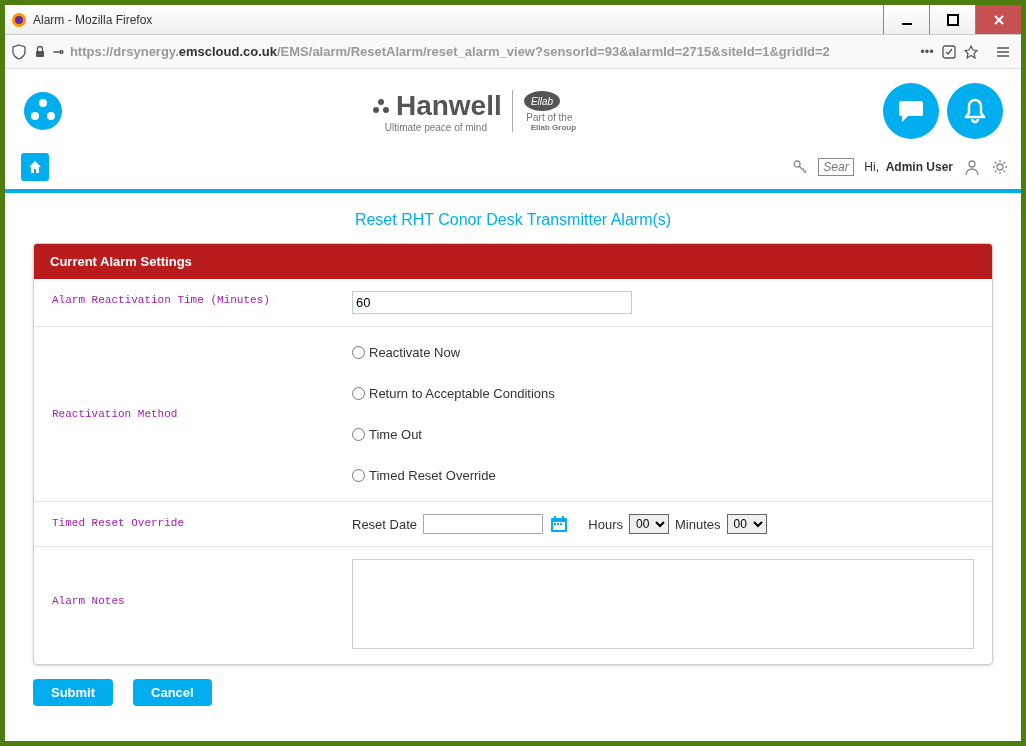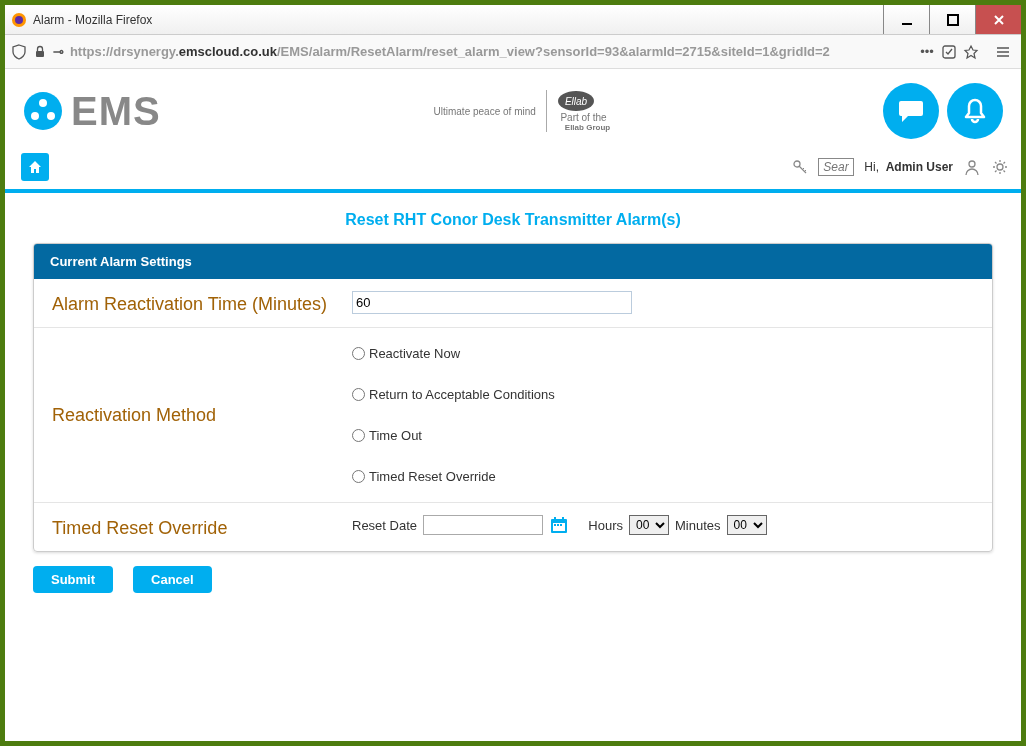--- a/index.html
+++ b/index.html
@@ -36,27 +36,27 @@
   .round-btn { width: 56px; height: 56px; border-radius: 50%; background: #00aeef; display: flex; align-items: center; justify-content: center; color: #fff; cursor:pointer; }
   
   .toolbar { display: flex; align-items: center; padding: 4px 12px 8px 16px; gap: 10px; border-bottom: 4px solid #00aeef; }
   .home-btn { width: 28px; height: 28px; background: #00aeef; border-radius: 3px; display: flex; align-items: center; justify-content: center; color: #fff; cursor:pointer; }
   .toolbar-spacer { flex: 1; }
   .search-box { border: 1px solid #888; padding: 1px 4px; width: 36px; font-size: 12px; color:#666; font-style: italic; }
   .greet { font-size: 12px; }
   .greet b { font-weight: bold; }
   .small-icon { width:18px; height:18px; color:#888; }
   
-  .page-title { text-align: center; color: #00aeef; font-weight: bold; font-size: 16px; padding: 18px 0 14px 0; }
+  .page-title { text-align: center; color: #00aeef; font-weight: normal; font-size: 16px; padding: 18px 0 14px 0; }
   
   .panel { margin: 0 28px 14px 28px; border: 1px solid #ccc; border-radius: 4px; overflow: hidden; box-shadow: 0 1px 3px rgba(0,0,0,0.15); }
-  .panel-header { background: #0369a1; color: #fff; padding: 10px 16px; font-weight: bold; font-size: 13px; }
+  .panel-header { background: #b91c1c; color: #fff; padding: 10px 16px; font-weight: bold; font-size: 13px; }
   .panel-row { display: flex; border-bottom: 1px solid #e5e5e5; padding: 12px 18px; align-items: flex-start; }
   .panel-row:last-child { border-bottom: none; }
-  .panel-label { width: 300px; font-size: 18px; color: #a16207; padding-top:3px; }
+  .panel-label { width: 300px; font-size: 11px; color: #a21caf; padding-top:3px;font-family:Liberation Mono, monospace; }
   .panel-content { flex: 1; }
   .text-input { border: 1px solid #bcd; padding: 3px 3px; width: 280px; font-size: 13px; background:#fff; }
   .radio-stack { display: flex; flex-direction: column; gap: 26px; padding: 6px 0; }
   .radio-item { display: flex; align-items: center; gap: 4px; font-size: 13px; }
   .radio-item input { margin:0; }
   .date-row { display: flex; align-items: center; gap: 6px; font-size: 13px; }
   .date-input { border: 1px solid #aaa; padding: 2px 4px; width: 120px; height:20px; }
   .select-small { border: 1px solid #666; padding: 0 2px; font-size: 12px; height:20px; }
   .textarea { border: 1px solid #ccc; width: 100%; height: 90px; resize: none; padding:4px; font-family:inherit;}
   
@@ -139,24 +139,31 @@
 
   <div class="page">
     <div class="app-header">
       <div class="logo-ems">
         <svg width="40" height="40" viewBox="0 0 40 40">
             <circle cx="20" cy="20" r="19" fill="#00aeef"></circle>
             <circle cx="20" cy="12" r="4" fill="#fff"></circle>
             <circle cx="12" cy="25" r="4" fill="#fff"></circle>
             <circle cx="28" cy="25" r="4" fill="#fff"></circle>
           </svg>
-        <span class="logo-ems-text">EMS</span>
       </div>
       <div class="hanwell-block">
         <div class="hanwell-logo">
+          <div class="hanwell-name">
+            <svg width="22" height="22" viewBox="0 0 22 22">
+                <circle cx="11" cy="7" r="3" fill="#555"></circle>
+                <circle cx="6" cy="15" r="3" fill="#555"></circle>
+                <circle cx="16" cy="15" r="3" fill="#555"></circle>
+              </svg>
+            <span>Hanwell</span>
+          </div>
           <div class="hanwell-tag">Ultimate peace of mind</div>
         </div>
         <div class="ellab-block">
           <svg width="38" height="22" viewBox="0 0 38 22">
               <ellipse cx="19" cy="11" rx="18" ry="10" fill="#555"></ellipse>
               <text x="19" y="15" text-anchor="middle" fill="#fff" font-size="10" font-style="italic">Ellab</text>
             </svg>
           <div style="font-size:10px;color:#777;">Part of the</div>
           <div style="font-size:8px;color:#777;font-weight:bold;padding-left:8px;">Ellab Group</div>
         </div>
@@ -256,20 +263,26 @@
               </svg>
             </span>
           &nbsp;&nbsp;
           <span>Hours</span>
           <select class="select-small"><option>00</option></select>
           <span>Minutes</span>
           <select class="select-small"><option>00</option></select>
         </div>
       </div>
 
+      <div class="panel-row row-notes">
+        <div class="panel-label">Alarm Notes</div>
+        <div class="panel-content">
+          <textarea class="textarea" style=""></textarea>
+        </div>
+      </div>
     </div>
 
     <div class="btn-row">
       <button class="btn">Submit</button>
       <button class="btn">Cancel</button>
     </div>
   </div>
 </div>
 
 </body></html>

